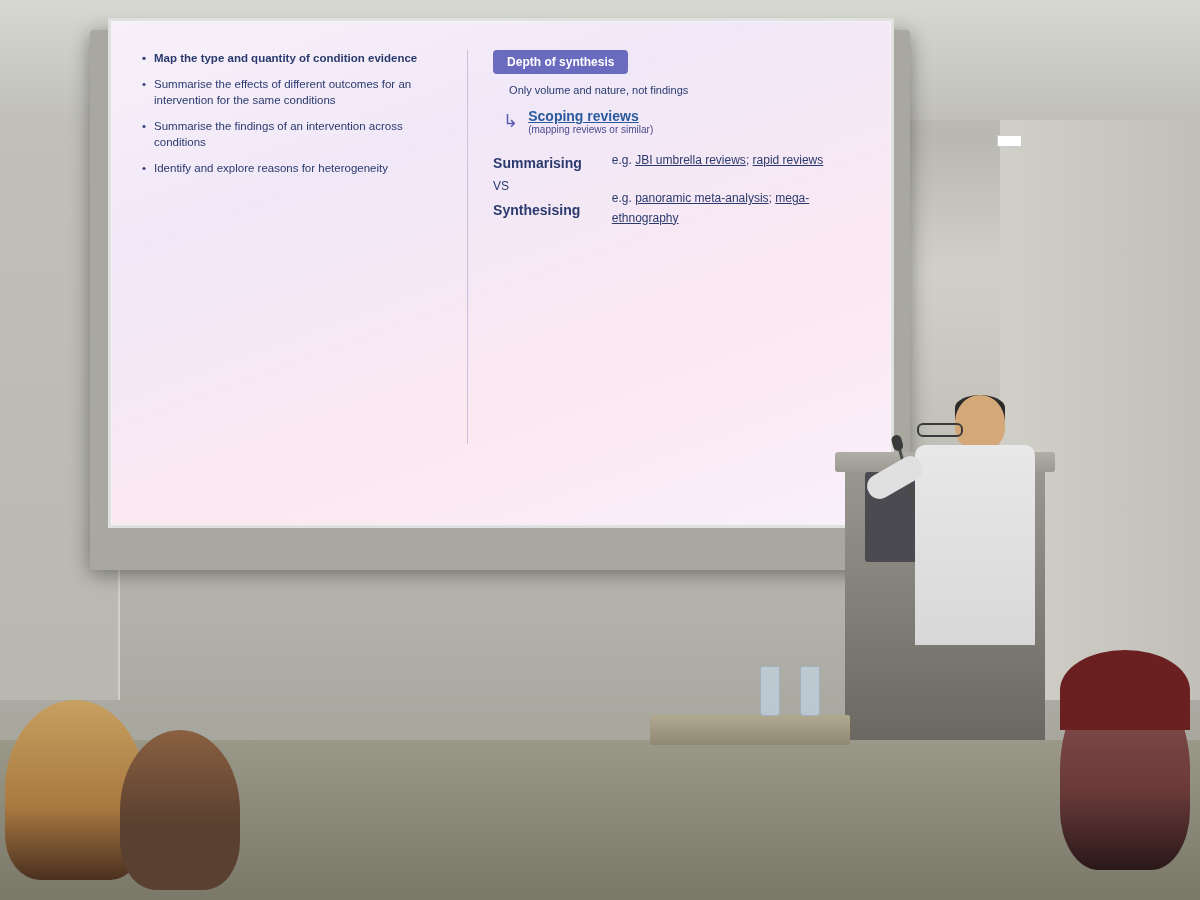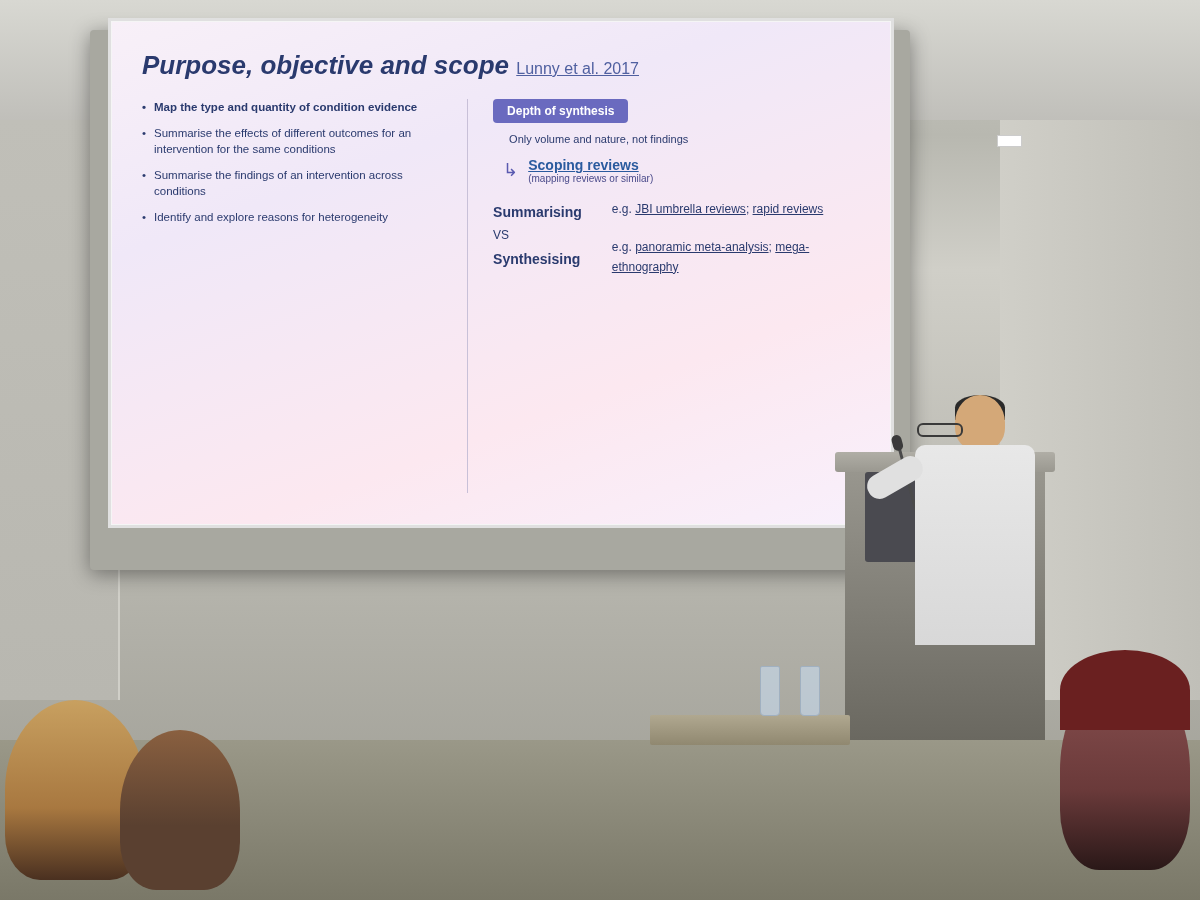--- a/index.html
+++ b/index.html
@@ -450,24 +450,20 @@
 <div class="ceiling"></div>
 <div class="floor"></div>
 <div class="wall-panel"></div>
 <div class="wall-panel-right"></div>
 
 <div class="screen-frame"></div>
 <div class="screen-border"></div>
 
 <div class="slide-content">
 
-  <div class="slide-title">
-    <em>Purpose, objective and scope</em>
-    <span class="author">Lunny et al. 2017</span>
-  </div>
 
   <div class="slide-columns">
 
     <div class="left-col">
       <ul>
         <li class="bold-item">
           <span>Map the type and quantity of condition evidence</span>
         </li>
         <li>
           <span>Summarise the effects of different outcomes for an intervention for the same conditions</span>

